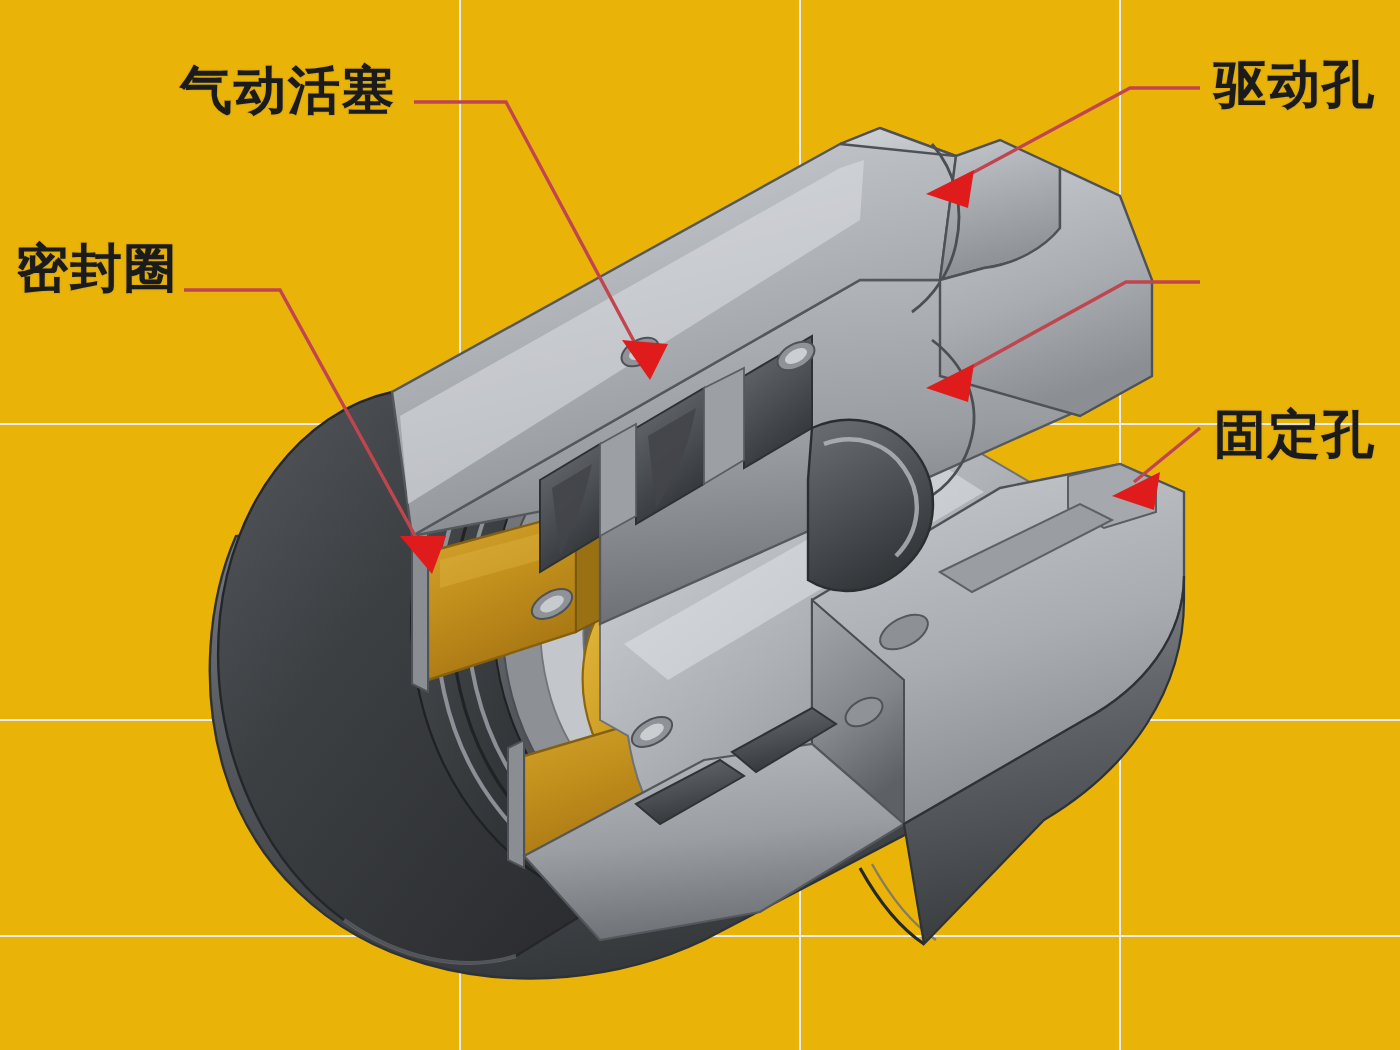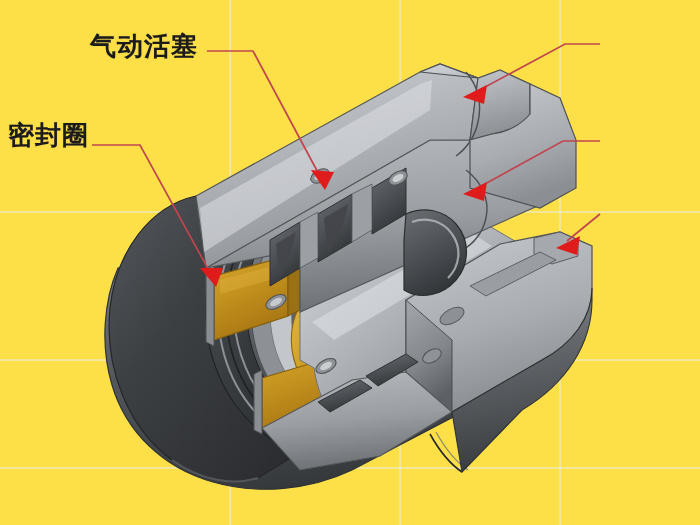--- a/index.html
+++ b/index.html
@@ -7,21 +7,21 @@
     padding: 0;
     background: #ffffff;
   }
   body {
     font-family: "DejaVu Sans", "Liberation Sans", sans-serif;
   }
   #stage {
     position: relative;
     width: 700px;
     height: 525px;
-    background: #fde047;
+    background: #eab308;
     overflow: hidden;
   }
   #scene {
     position: absolute;
     inset: 0;
     width: 700px;
     height: 525px;
     display: block;
   }
   .label {
@@ -259,14 +259,16 @@
       <polygon points="463,97 487,85 484,104"></polygon>
 
       <polygon points="463,194 487,182 484,201"></polygon>
 
       <polygon points="556,248 580,236 577,255"></polygon>
     </g>
   </svg>
 
   <div class="label lbl-piston">气动活塞</div>
   <div class="label lbl-seal">密封圈</div>
+  <div class="label lbl-drive">驱动孔</div>
+  <div class="label lbl-fix">固定孔</div>
 
 </div>
 
 </body></html>

